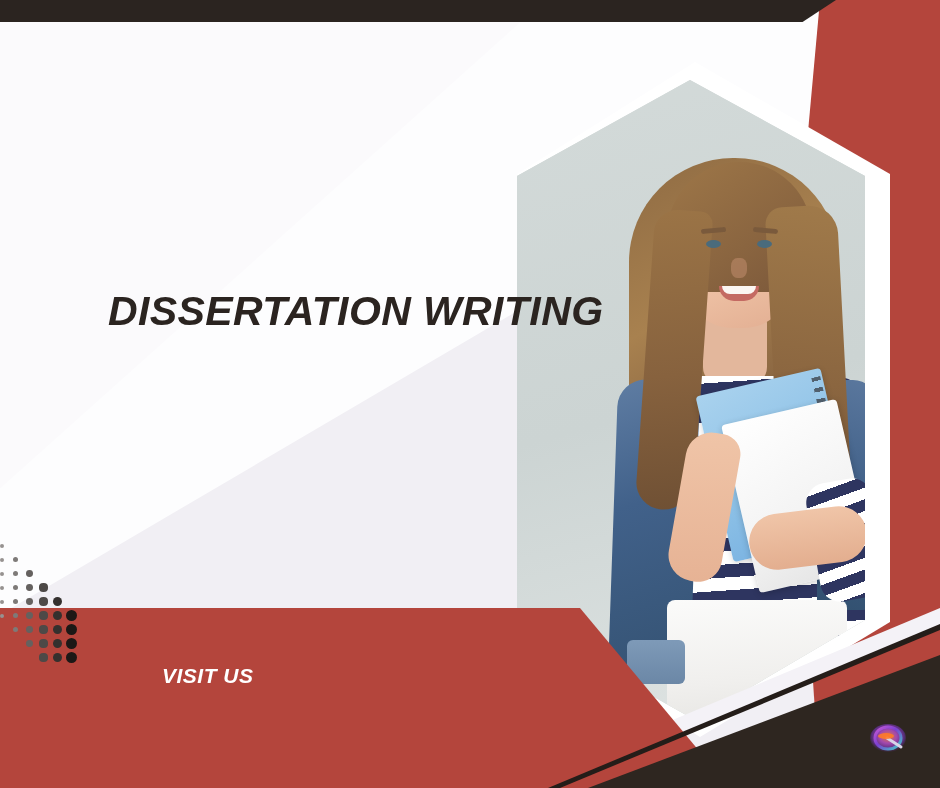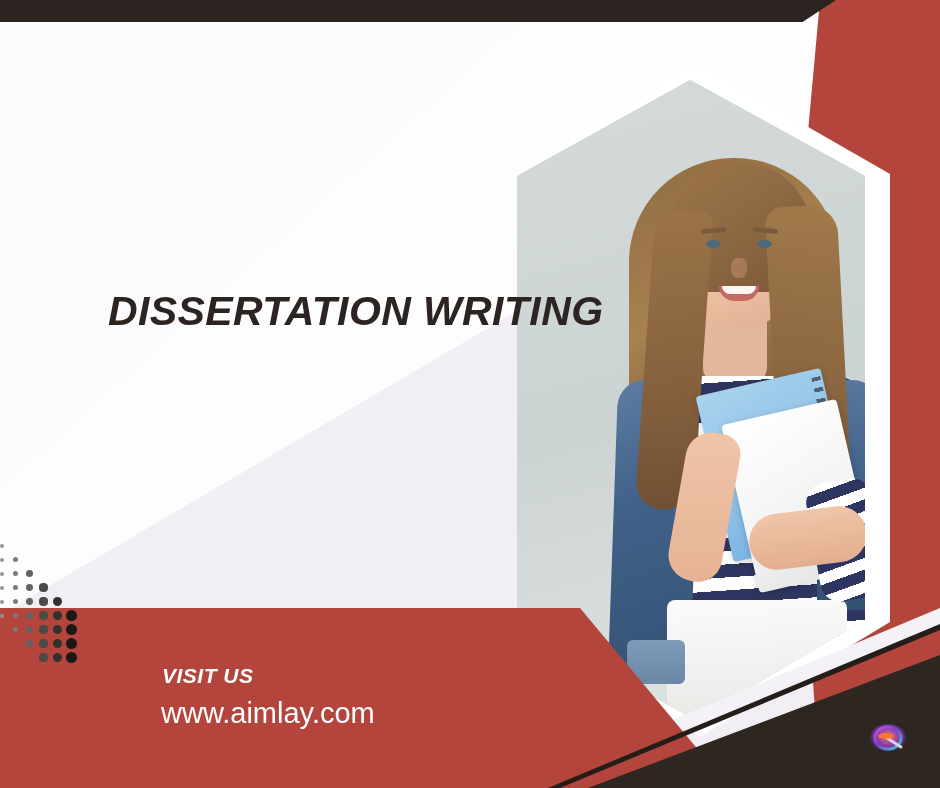--- a/index.html
+++ b/index.html
@@ -524,21 +524,20 @@
       <div class="dot" style="width: 8.2px; height: 8.2px; left: 43.4px; top: 113.4px; background: rgb(77, 73, 71);"></div>
       <div class="dot" style="width: 9.6px; height: 9.6px; left: 56.7px; top: 112.7px; background: rgb(52, 48, 46);"></div>
       <div class="dot" style="width: 11px; height: 11px; left: 70px; top: 112px; background: rgb(28, 24, 22);"></div>
     </div>
 
   <div class="headline">DISSERTATION WRITING</div>
 
 
   <div class="visit-us">VISIT US</div>
 
-  <a class="website" href="#" style="text-decoration:none;">www.aimlay.com</a>
 
   <svg class="logo" viewBox="0 0 42 34">
     <defs>
       <radialGradient id="glowA" cx="50%" cy="45%" r="60%">
         <stop offset="0%" stop-color="#ff8a3d"></stop>
         <stop offset="40%" stop-color="#b64ec8"></stop>
         <stop offset="75%" stop-color="#5d2f8a"></stop>
         <stop offset="100%" stop-color="#2e2620" stop-opacity="0"></stop>
       </radialGradient>
       <linearGradient id="ringG" x1="0" y1="0" x2="1" y2="1">

